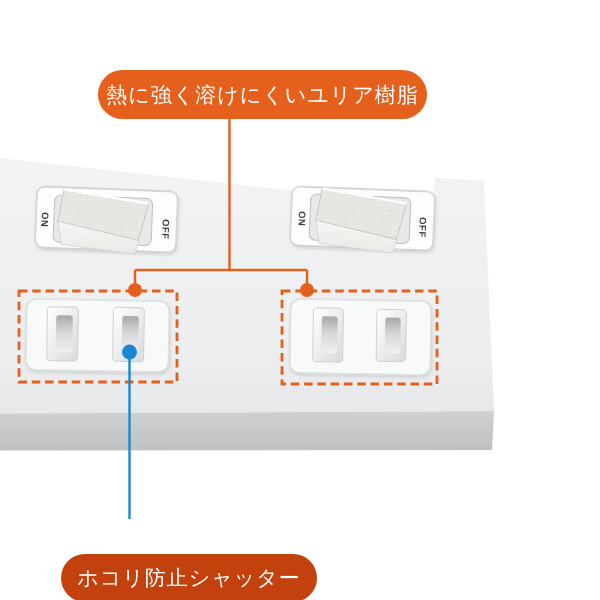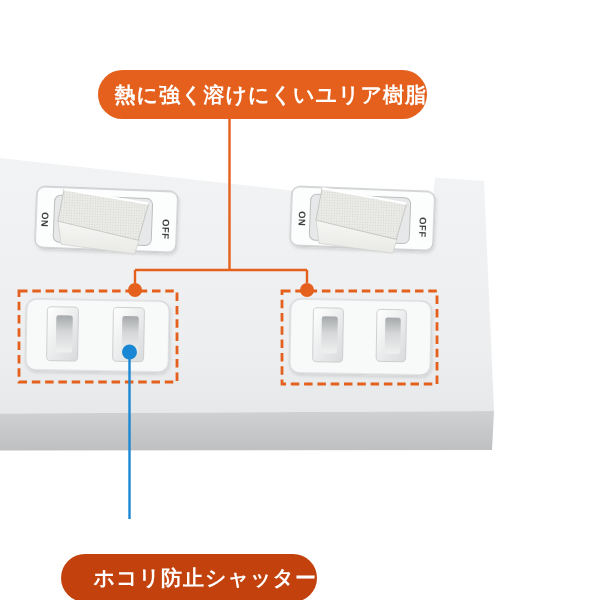--- a/index.html
+++ b/index.html
@@ -7,22 +7,22 @@
     position:relative; width:600px; height:600px; background:#ffffff;
     overflow:hidden; font-family:"Liberation Sans", sans-serif;
   }
   #scene svg { position:absolute; left:0; top:0; }
   svg text.switch-label {
     font-family:"Liberation Sans", sans-serif;
     font-size:9.5px; font-weight:bold; fill:#3e3e3e;
     text-anchor:middle; letter-spacing:0.5px;
   }
   .callout {
-    position:absolute; display:flex; align-items:center; justify-content:flex-end;
-    color:#ffffff; font-weight:bold; font-size:21px; letter-spacing:1px;
+    position:absolute; display:flex; align-items:center; justify-content:center;
+    color:#ffffff; font-weight:normal; font-size:21px; letter-spacing:1px;
     border-radius:26px; white-space:nowrap;
   }
   #callout-heat { left:98px; top:70px;  width:329px; height:49px; background:#e4601c; }
   #callout-dust { left:61px; top:519px; width:256px; height:48px; background:#c2410c;margin-top:35px; }
 </style>
 </head>
 <body>
 
 <div id="scene">
 

